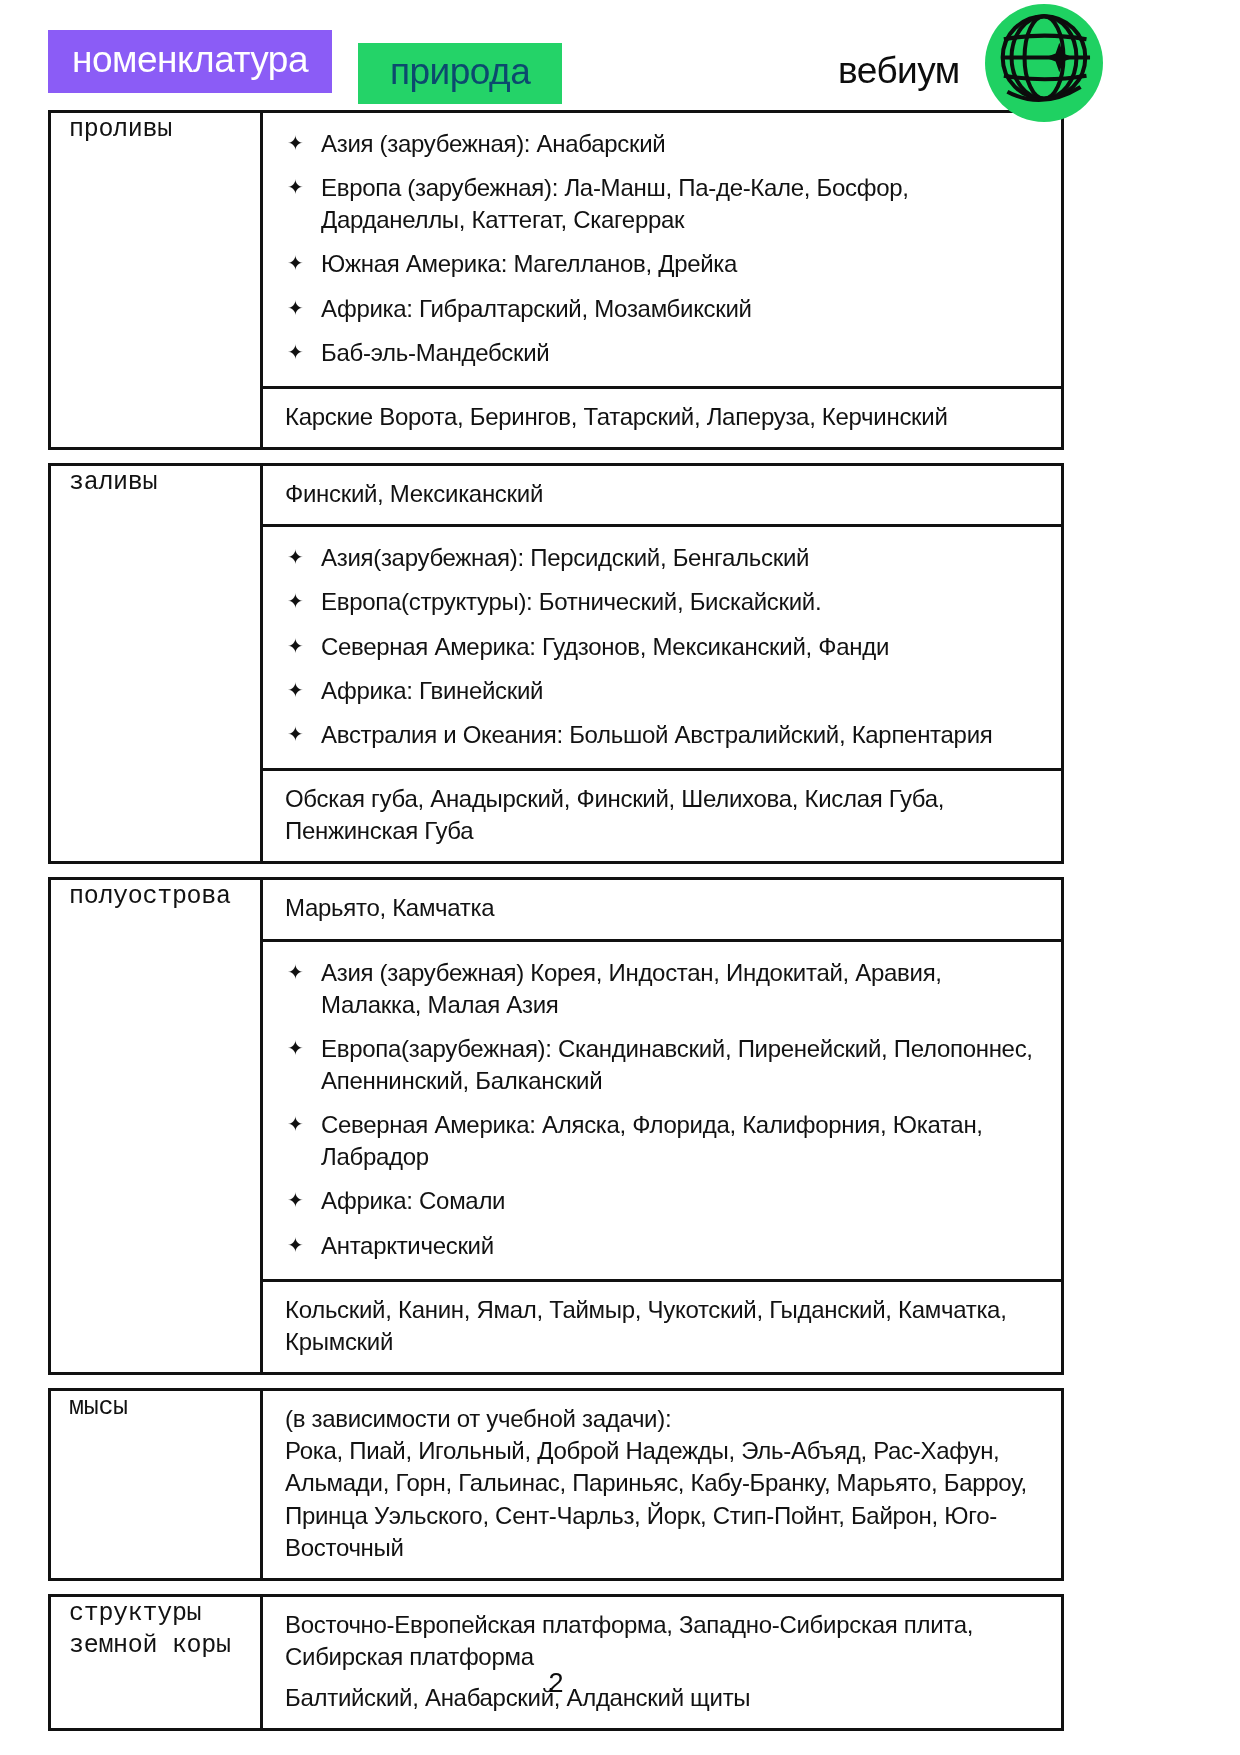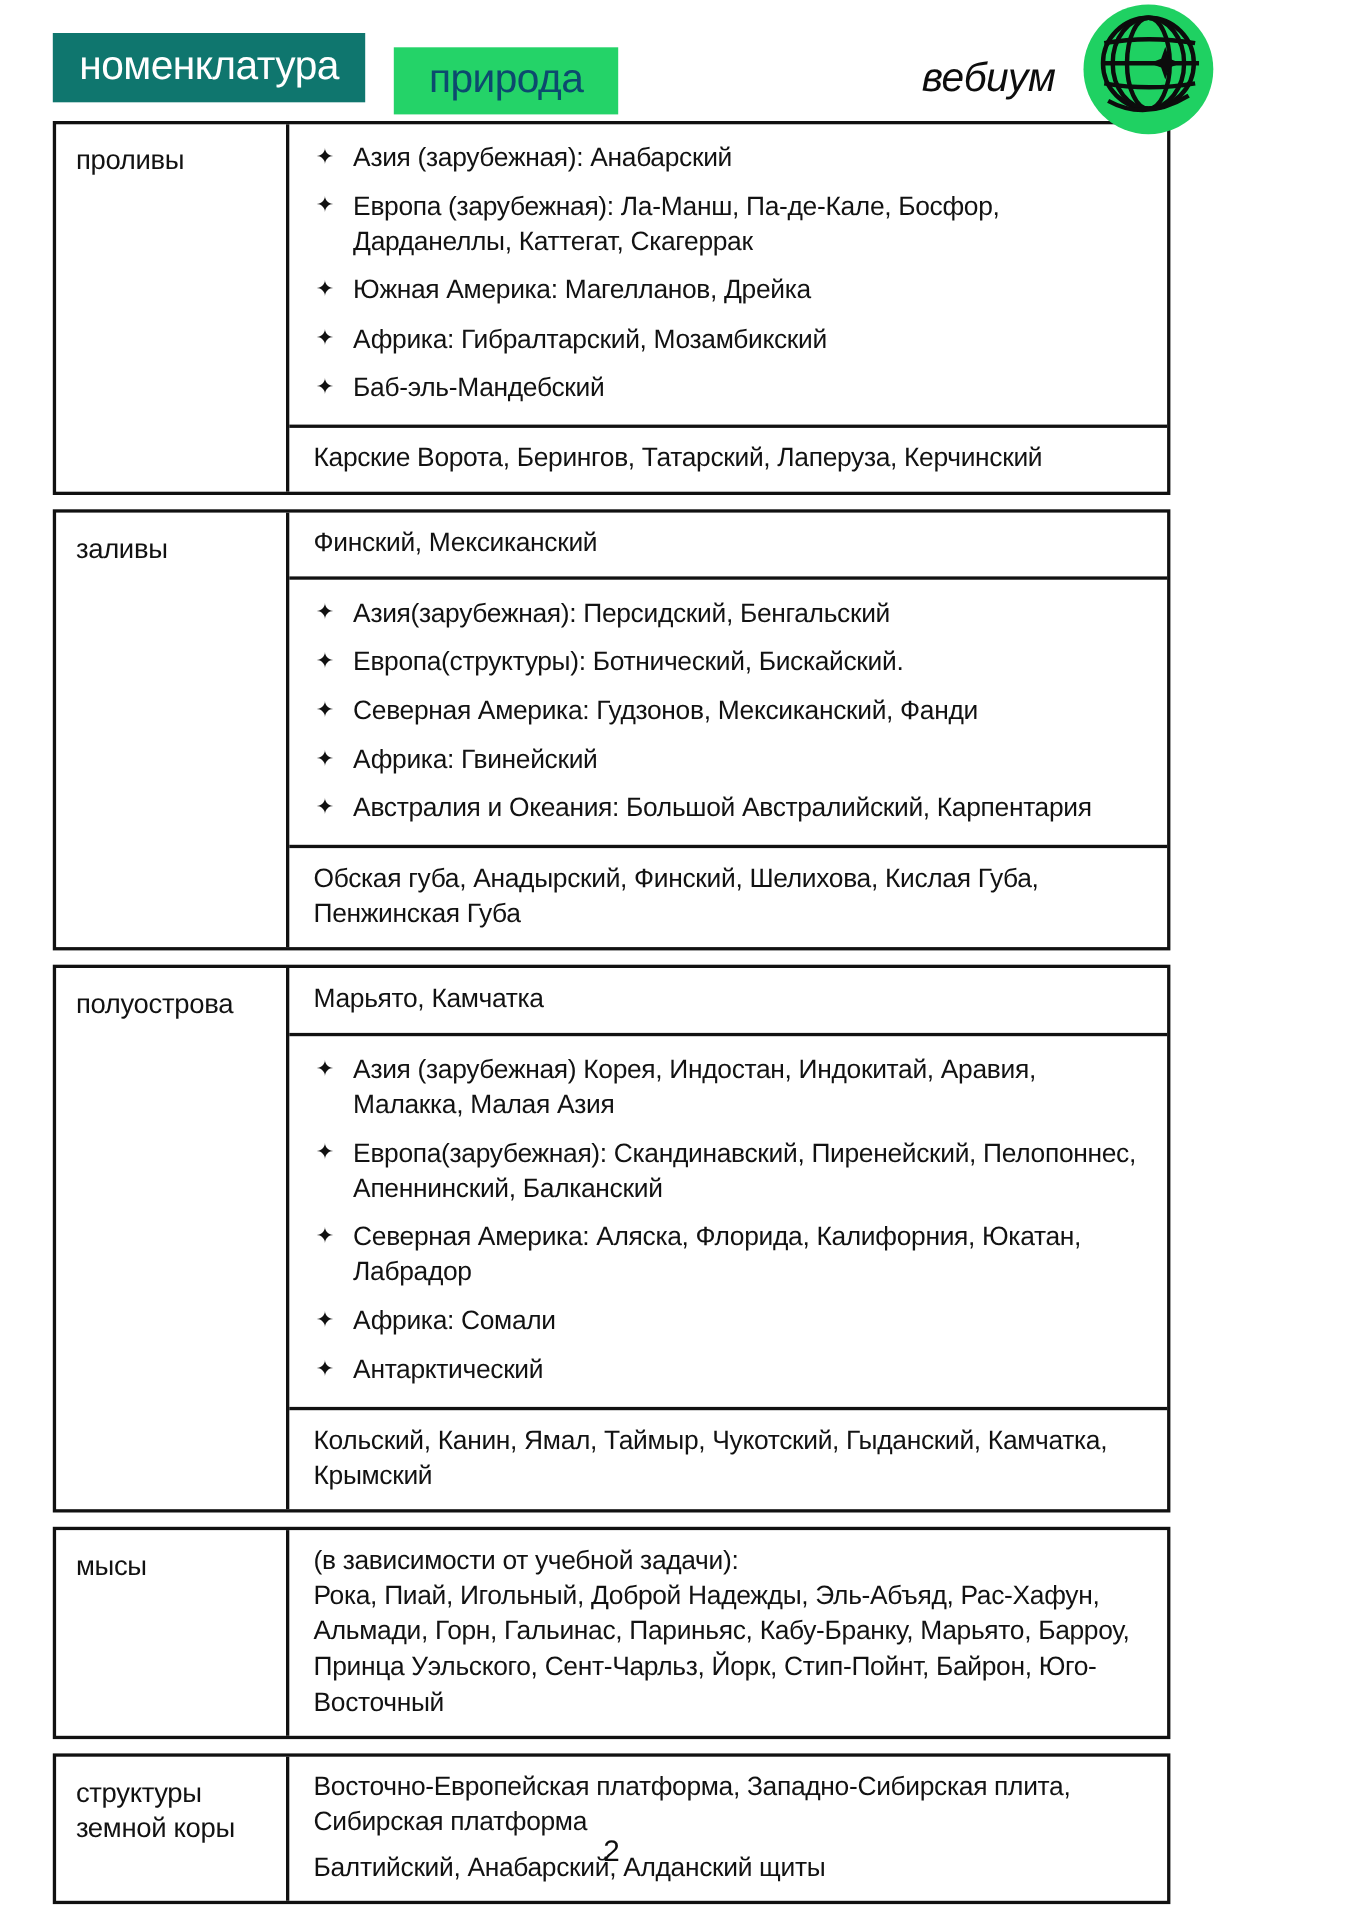--- a/index.html
+++ b/index.html
@@ -7,56 +7,57 @@
     position:relative;
     width:1240px;height:1755px;
     background:#ffffff;
     font-family:"Liberation Sans", sans-serif;
     color:#121212;
     overflow:hidden;
   }
   
   .badge-black{
     position:absolute;left:48px;top:30px;
-    background:#0f766e;color:#ffffff;
+    background:#8b5cf6;color:#ffffff;
     font-size:37px;letter-spacing:-0.5px;
     padding:9px 24px 12px 24px;
     z-index:3;
   }
   .badge-green{
     position:absolute;left:358px;top:43px;
     background:#24d368;color:#0c4a6e;
     font-size:37px;letter-spacing:-0.5px;
     padding:8px 32px 11px 32px;
     z-index:2;
   }
   .brand{
     position:absolute;left:838px;top:50px;
-    font-size:37px;letter-spacing:-0.5px;color:#0d0d0d;font-style:italic;
+    font-size:37px;letter-spacing:-0.5px;color:#0d0d0d;
   }
   .logo{
     position:absolute;left:985px;top:4px;
     width:118px;height:118px;border-radius:50%;
     background:#1fd162;z-index:5;
     display:flex;align-items:center;justify-content:center;
   }
   .logo svg{width:100%;height:100%;}
   
   .content{position:absolute;left:48px;top:110px;width:1016px;}
   .ntable{
     display:grid;grid-template-columns:212px 1fr;
     border:3px solid #111111;
     margin-bottom:13px;
     box-sizing:border-box;
   }
   .t-label{
     border-right:3px solid #111111;
-    padding:17px 14px 14px 18px;
+    padding:1px 14px 14px 18px;
     font-size:25px;letter-spacing:-0.3px;
     line-height:1.3;
+    font-family:Liberation Mono, monospace;
   }
   .t-rows{display:flex;flex-direction:column;}
   .t-cell{
     padding:12px 21px 14px 22px;
     font-size:24px;letter-spacing:-0.3px;
     line-height:1.34;
   }
   .t-cell + .t-cell{border-top:3px solid #111111;}
   .t-cell.bullets{padding:15px 18px 17px 24px;}
   .bullet-item{display:flex;align-items:flex-start;margin-bottom:12px;}

